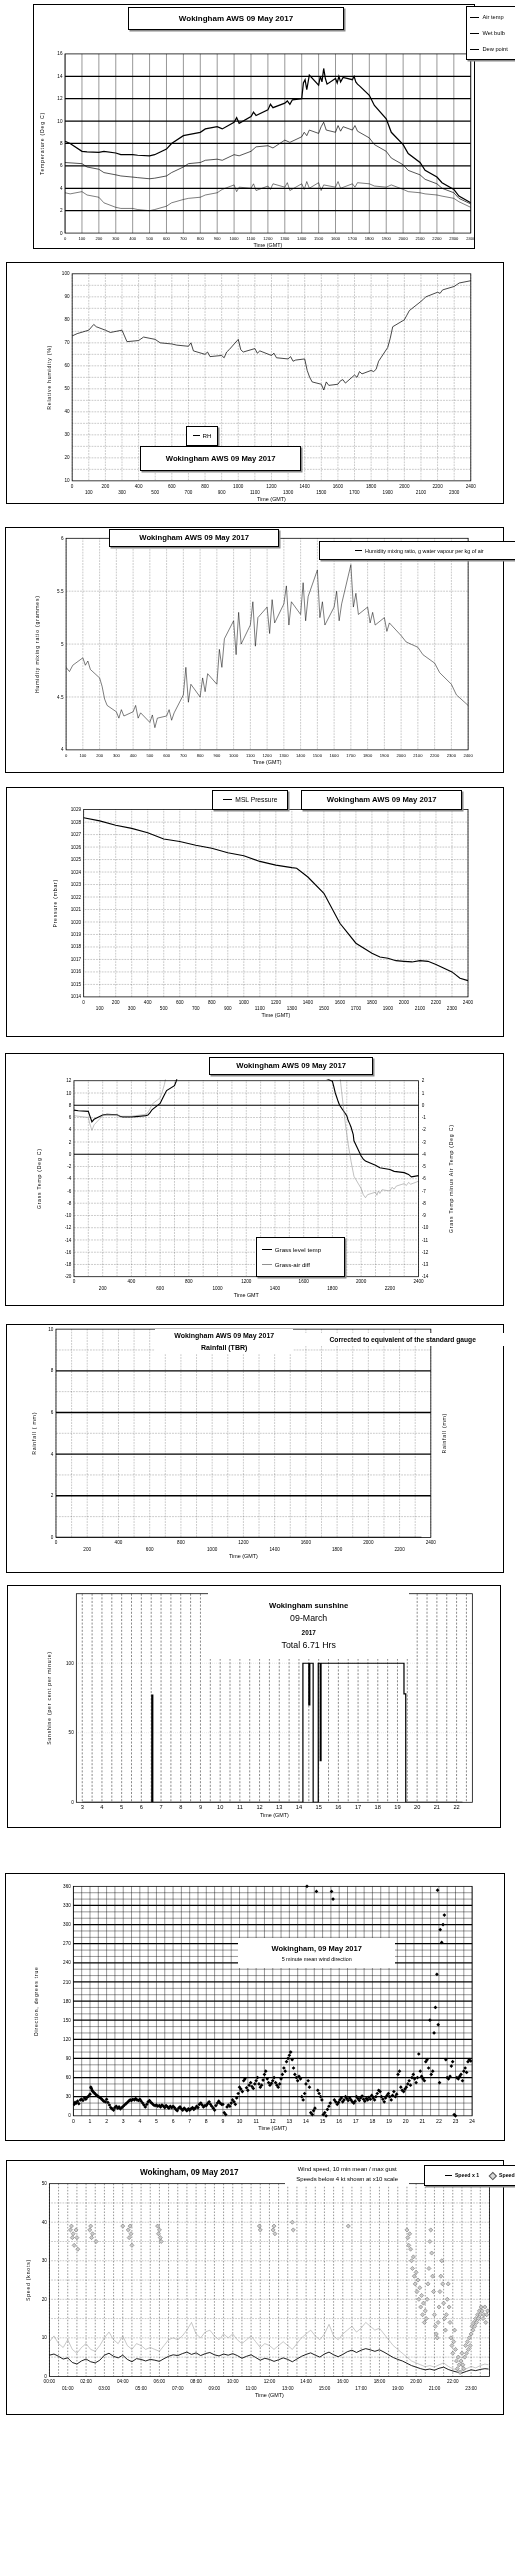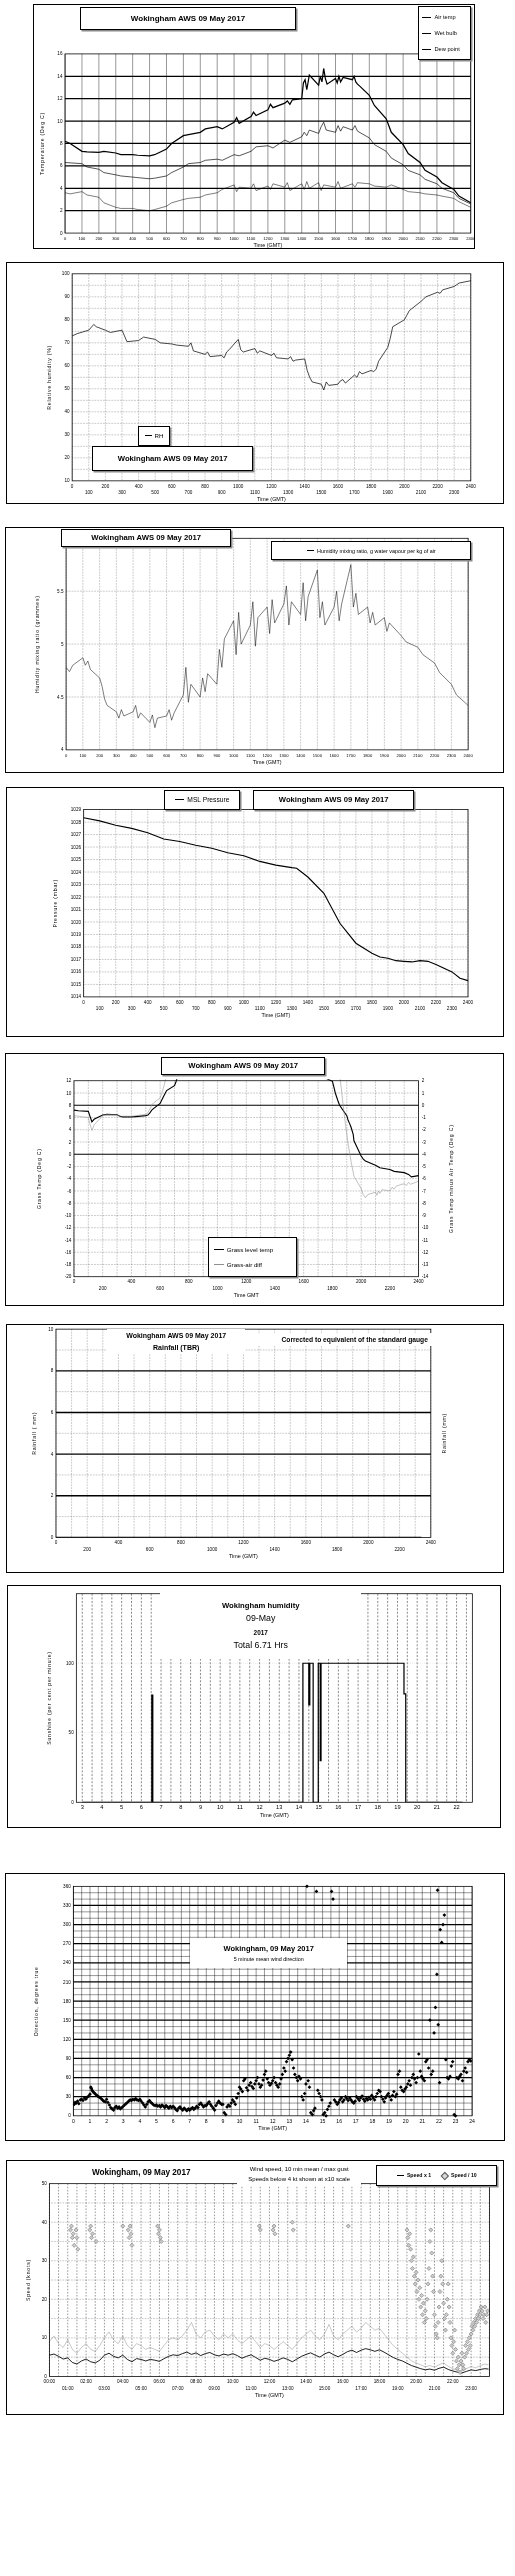--- a/index.html
+++ b/index.html
@@ -1,20 +1,20 @@
 <!DOCTYPE html>
 <html style="font-size:8.2px"><head>
 <meta charset="utf-8">
 <style>
   html,body{margin:0;padding:0;background:#fff;}
   #page{position:relative;width:515px;height:2576px;background:#fff;font-family:"Liberation Sans",sans-serif;overflow:hidden;}
   .cb{position:absolute;background:#fff;border:1px solid #000;box-sizing:border-box;}
   .cb svg{position:absolute;left:0;top:0;}
   svg text{font-family:"Liberation Sans",sans-serif;fill:#000;}
-  .ov{position:absolute;box-sizing:border-box;}
+  .ov{position:absolute;box-sizing:border-box;margin-left:48px;}
   .wbox{background:#fff;border:0.5px solid #000;box-shadow:1.5px 1.5px 0 #8a8a8a;display:flex;align-items:center;justify-content:center;}
   .pbox{background:#fff;display:flex;align-items:center;justify-content:center;}
   .col{flex-direction:column;}
   .lrow{display:flex;align-items:center;gap:3.1px;white-space:nowrap;}
   .ls{display:inline-block;width:9.3px;height:0;flex:none;}
   .th{border-top:1.5px solid #000;}
   .tn{border-top:0.8px solid #000;}
   .gy{border-top:0.8px solid #909090;}
   .dia{display:inline-block;width:3.6px;height:3.6px;background:#d8d8d8;border:0.5px solid #555;transform:rotate(45deg);flex:none;}
   
@@ -745,22 +745,22 @@
           <text x="870.3930348258706" y="433" text-anchor="middle" font-size="11">22</text>
           <text x="516.5" y="448" text-anchor="middle" font-size="10.5">Time (GMT)</text>
           <text transform="translate(82,217.5) rotate(-90)" text-anchor="middle" font-size="10" letter-spacing="1.5">Sunshine (per cent per minute)</text>
         </g>
         <g clip-path="url(#cp6)" fill="none">
           <polyline points="143.4776119402985,420 278.5308457711443,420 278.5308457711443,212.10000000000002 280.44378109452737,212.10000000000002 280.44378109452737,420 571.9751243781094,420 571.9751243781094,150 583.4527363184079,150 583.4527363184079,231 585.3656716417911,231 585.3656716417911,150 591.8696517412934,150 591.8696517412934,420 601.8169154228856,420 601.8169154228856,150 605.6427860696517,150 605.6427860696517,339 607.1731343283581,339 607.1731343283581,150 768.2422885572138,150 768.2422885572138,209.4 771.6855721393035,209.4 771.6855721393035,420 881.8706467661691,420" stroke="#000000" stroke-width="2.4" fill="none"></polyline>
         </g>
         <rect x="132" y="15" width="769" height="405" fill="none" stroke="#000" stroke-width="1.5"></rect>
       </svg>
     <div class="ov pbox col" id="o6t">
-      <div class="l1">Wokingham humidity</div>
-      <div class="l2">09-May</div>
+      <div class="l1">Wokingham sunshine</div>
+      <div class="l2">09-March</div>
       <div class="l3">2017</div>
       <div class="l4">Total 6.71 Hrs</div>
     </div>
   </div>
 
   <div class="cb" style="left: 5.2px; top: 1873px; width: 500px; height: 268px;">
     <svg width="498" height="266" viewBox="0 0 966 517">
         <defs>
           <clipPath id="cp7">
             <rect x="129" y="19" width="777" height="456"></rect>

